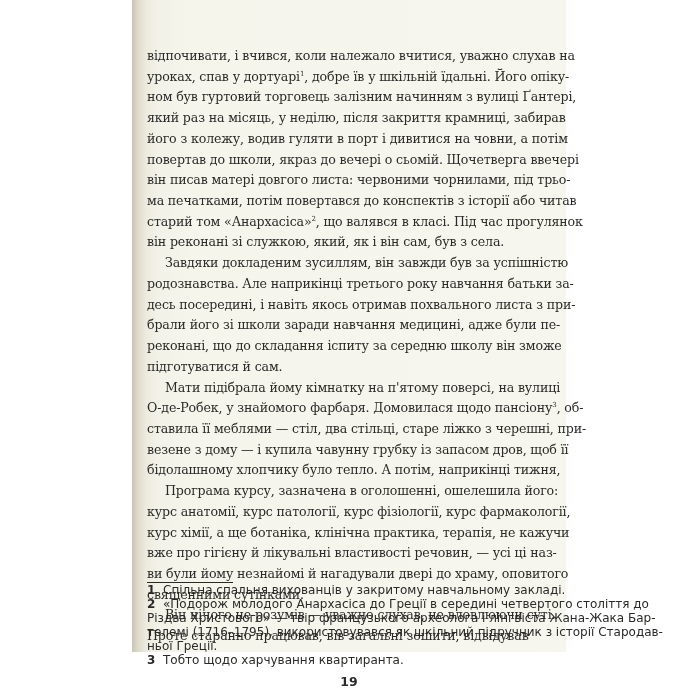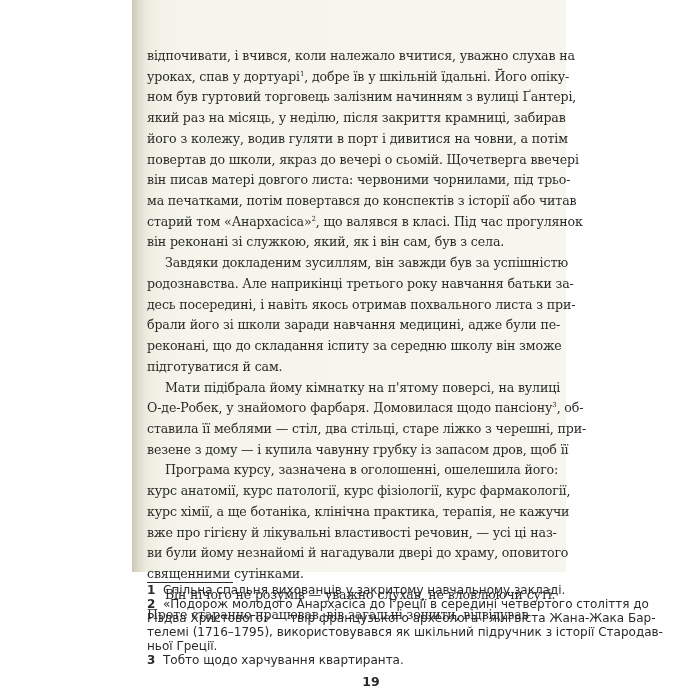--- a/index.html
+++ b/index.html
@@ -1,21 +1,21 @@
 <!DOCTYPE html>
 <html><head>
 <meta charset="utf-8">
 <style>
   html, body { margin: 0; padding: 0; }
   body {
     width: 700px; height: 700px; background: #ffffff; position: relative; overflow: hidden;
     font-family: "DejaVu Serif", "Liberation Serif", serif;
   }
   .page {
-    position: absolute; left: 132px; top: 0; width: 434px; height: 572px;
+    position: absolute; left: 132px; top: 0; width: 434px; height: 652px;
     background: linear-gradient(to right, #c9c6b6 0px, #dedbcc 6px, #ecebdf 14px, #f3f2e8 26px, #f6f5ec 60px, #f7f6ee 100%);
   }
   .body-text {
     position: absolute; left: 15px; top: 46px; width: 380px;
     font-size: 12.6px; line-height: 20.72px; color: #2a2a28;
     text-align: justify; letter-spacing: -0.15px;
   }
   .line { display: block; text-align: justify; text-align-last: justify; white-space: nowrap; height: 20.72px; }
   .line.last { text-align-last: left; }
   sup { font-size: 7px; line-height: 0; vertical-align: 5px; }
@@ -28,21 +28,20 @@
     font-family: "DejaVu Sans", "Liberation Sans", sans-serif;
   }
   .fn { display: block; }
   .fn-line { display: block; white-space: nowrap; text-align: justify; text-align-last: justify; }
   .fn-line.last { text-align-last: left; }
   .fn-num { display: inline-block; width: 16px; font-weight: bold; }
   .page-number {
     position: absolute; left: 0; width: 434px; top: 674px; text-align: center;
     font-size: 12.5px; font-weight: bold; color: #2a2a28;
     font-family: "DejaVu Sans", "Liberation Sans", sans-serif;
-    margin-left: 22px;
   }
 </style>
 </head>
 <body>
 
 <div class="page">
 
   <div class="body-text">
     <span class="line">відпочивати, і вчився, коли належало вчитися, уважно слухав на</span>
     <span class="line"><span><span>уроках, спав у дортуарі<sup>1</sup>, добре їв у шкільній їдальні. Його опіку-</span></span></span>
@@ -57,20 +56,21 @@
     <span class="line" style="padding-left:18px">Завдяки докладеним зусиллям, він завжди був за успішністю</span>
     <span class="line">родознавства. Але наприкінці третього року навчання батьки за-</span>
     <span class="line">десь посередині, і навіть якось отримав похвального листа з при-</span>
     <span class="line">брали його зі школи заради навчання медицині, адже були пе-</span>
     <span class="line">реконані, що до складання іспиту за середню школу він зможе</span>
     <span class="line last">підготуватися й сам.</span>
     <span class="line" style="padding-left:18px">Мати підібрала йому кімнатку на п'ятому поверсі, на вулиці</span>
     <span class="line"><span>О-де-Робек, у знайомого фарбаря. Домовилася щодо пансіону<sup>3</sup>, об-</span></span>
     <span class="line">ставила її меблями — стіл, два стільці, старе ліжко з черешні, при-</span>
     <span class="line">везене з дому — і купила чавунну грубку із запасом дров, щоб її</span>
+    <span class="line">бідолашному хлопчику було тепло. А потім, наприкінці тижня,</span>
     <span class="line" style="padding-left:18px">Програма курсу, зазначена в оголошенні, ошелешила його:</span>
     <span class="line">курс анатомії, курс патології, курс фізіології, курс фармакології,</span>
     <span class="line">курс хімії, а ще ботаніка, клінічна практика, терапія, не кажучи</span>
     <span class="line">вже про гігієну й лікувальні властивості речовин, — усі ці наз-</span>
     <span class="line">ви були йому незнайомі й нагадували двері до храму, оповитого</span>
     <span class="line last">священними сутінками.</span>
     <span class="line" style="padding-left:18px">Він нічого не розумів — уважно слухав, не вловлюючи суті.</span>
     <span class="line">Проте старанно працював, вів загальні зошити, відвідував</span>
   </div>
 

